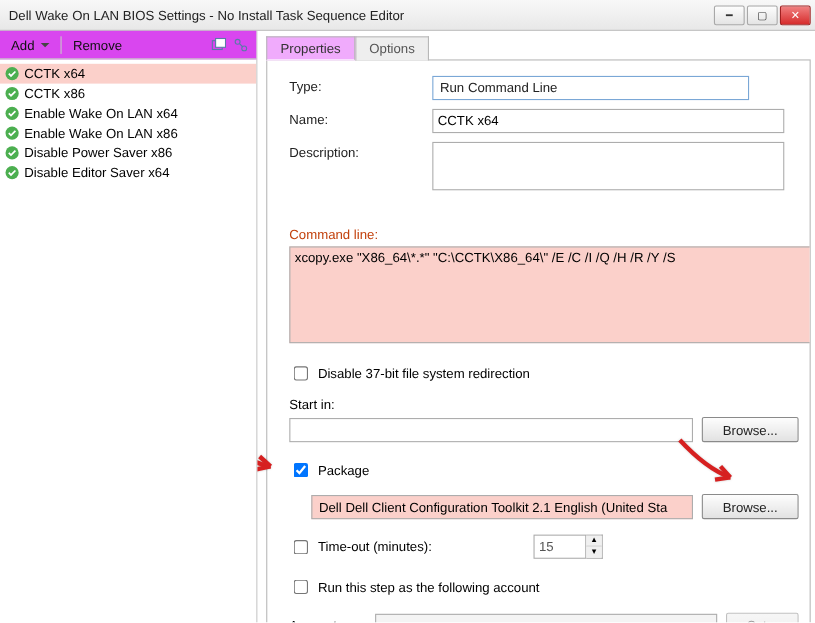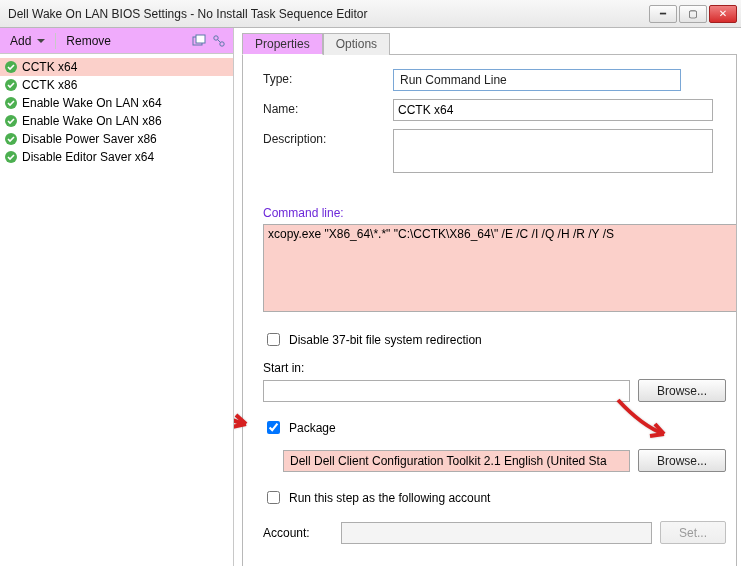--- a/index.html
+++ b/index.html
@@ -30,21 +30,21 @@
   }
   .winbtn.close { background: linear-gradient(#f08080,#d62c2c); color:#fff; border-color:#a02020;}
   .content { display: flex; height: calc(100% - 28px); }
   .left {
     width: 234px; border-right: 1px solid #c8c8c8;
     display: flex; flex-direction: column;
   }
   .toolbar {
     height: 26px; border-bottom: 1px solid #c8c8c8;
     display: flex; align-items: center; padding: 0 4px;
-    background: #f0abfc;
+    background: #d946ef;
   }
   .toolbar .btn {
     padding: 2px 6px; font-size: 12px; color: #111;
     display: flex; align-items: center; gap: 3px;
   }
   .toolbar .sep { width:1px; height:16px; background:#c8c8c8; margin:0 4px;}
   .toolbar .spacer { flex:1; }
   .toolbar .iconbtn { width:20px; height:20px; display:flex;align-items:center;justify-content:center; color:#5a7aa8;}
   .tree { flex:1; padding: 4px 0; overflow:auto; }
   .tree-item { height:18px; display:flex; align-items:center; padding:0 8px 0 22px; position:relative;}
@@ -77,21 +77,21 @@
   .typebox {
     height:22px; border:1px solid #7aa7d6; background:#fff;
     padding:2px 6px; display:flex; align-items:center; color:#222;
     width: 288px;
   }
   input[type=text], textarea, .readonly {
     border:1px solid #adadad; background:#fff;
     font-family: inherit; font-size:12px; padding:2px 4px;
   }
   textarea { resize:none; }
-  .cmdline-lbl { margin-top:30px; margin-bottom:4px; color:#6d28d9;}
+  .cmdline-lbl { margin-top:30px; margin-bottom:4px; color:#c2410c;}
   .cmd-textarea {
     width: 480px; height: 88px;
     display:block;
   }
   .hl-pink { background:#fbd0ca !important; }
   .check-row { display:flex; align-items:center; gap:6px; margin: 12px 0;}
   .check-row input[type=checkbox]{ width:13px; height:13px;}
   .startin { margin-top:8px;}
   .startin-row { display:flex; gap:8px; align-items:center;}
   .startin-row input[type=text]{ flex:1; height:22px;}
@@ -257,20 +257,31 @@
 
       <div class="check-row" style="margin-top:16px;">
         <input type="checkbox" checked="" style="">
         <span>Package</span>
       </div>
       <div class="pkg-row indent">
         <div class="pkg-field hl-pink">Dell Dell Client Configuration Toolkit 2.1 English (United Sta</div>
         <button class="btn-std">Browse...</button>
       </div>
 
+      <div class="timeout-row">
+        <input type="checkbox" style="">
+        <span style="width:190px;">Time-out (minutes):</span>
+        <span class="spinner">
+          <input type="text" disabled="" value="15" style="">
+          <span class="arrows">
+            <span class="ar">▲</span>
+            <span class="ar">▼</span>
+          </span>
+        </span>
+      </div>
 
       <div class="check-row" style="margin-top:16px;">
         <input type="checkbox" style="">
         <span>Run this step as the following account</span>
       </div>
       <div class="account-row">
         <span style="width:70px;">Account:</span>
         <div class="readonly"></div>
         <button class="btn-std" disabled="">Set...</button>
       </div>

